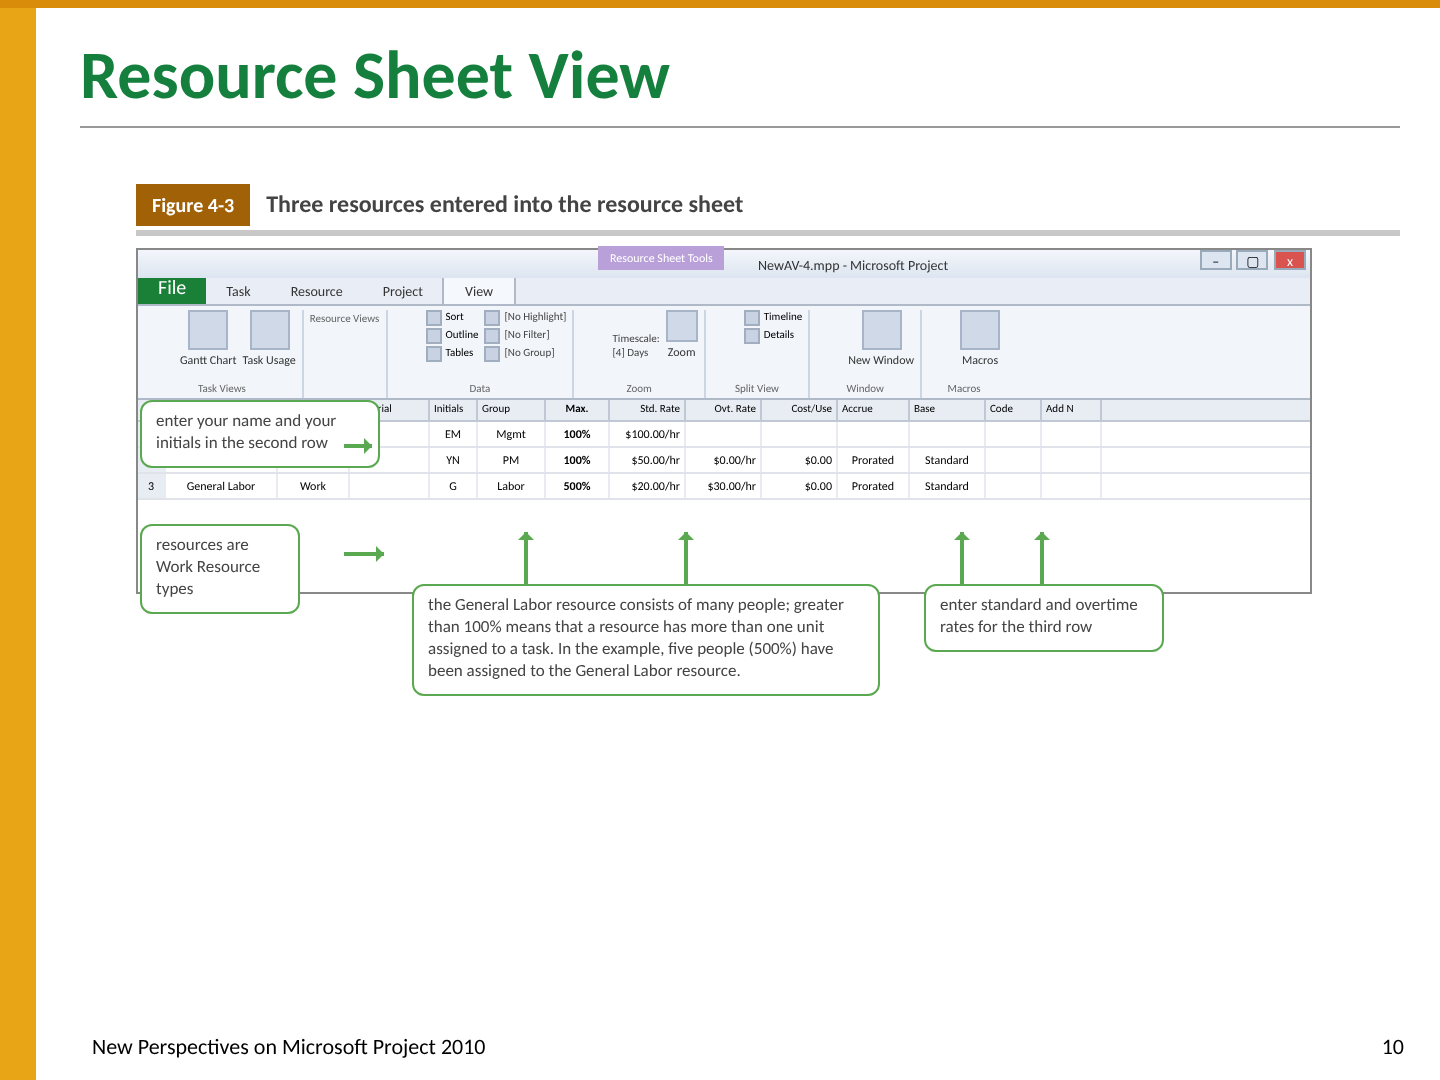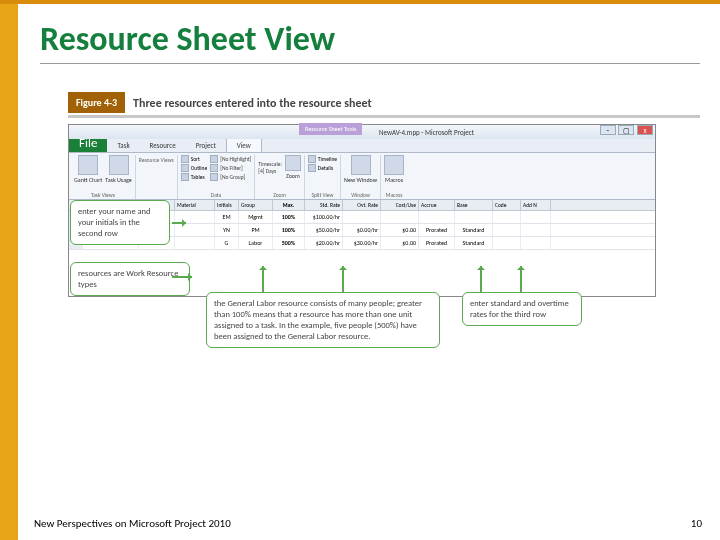--- a/index.html
+++ b/index.html
@@ -13,26 +13,26 @@
   .fig-badge { background: #a16207; color: #fff; font-size: 10px; font-weight: bold; padding: 4px 8px; }
   .fig-caption { font-size: 12px; font-weight: bold; color: #444; margin-left: 8px; }
   .fig-line { height: 3px; background: #c8c8c8; margin-top: 2px; margin-bottom: 6px; }
   .app-shell { border: 1px solid #888; background: #e6ecf5; width: 588px; font-size: 7px; position: relative; }
   .titlebar { background: linear-gradient(#f3f6fb,#dce5f0); height: 14px; display: flex; align-items: flex-start; justify-content: flex-end; padding: 0 2px; position: relative; }
   .title-tab { position: absolute; left: 230px; top: -2px; background: #b9a0d9; color: #fff; font-size: 6px; padding: 2px 6px; }
   .title-text { position: absolute; left: 310px; top: 0; font-size: 7px; color: #333; padding-top: 3px; }
   .win-btns span { display: inline-block; width: 16px; height: 10px; background: #dce5f0; border: 1px solid #9ab; margin-left: 1px; text-align: center; line-height: 10px; }
   .win-btns .close { background: #d9534f; color: #fff; }
   .tabs-row { display: flex; background: #e9eef6; height: 14px; align-items: flex-end; border-bottom: 1px solid #b0b9c8; }
-  .file-tab { background: #1a8038; color: #fff; font-size: 13px; padding: 2px 10px; }
+  .file-tab { background: #1a8038; color: #fff; font-size: 10px; padding: 2px 10px; }
   .tab { font-size: 7px; color: #333; padding: 2px 10px; }
   .tab.active { background: #f5f8fc; border: 1px solid #b0b9c8; border-bottom: none; }
   .ribbon { display: flex; background: #f2f5fa; padding: 2px 2px 0 2px; border-bottom: 1px solid #b0b9c8; }
   .rg { border-right: 1px solid #cdd6e3; padding: 0 3px 1px 3px; display: flex; flex-direction: column; justify-content: space-between; min-height: 44px; }
-  .rg-body { display: flex; gap: 3px; align-items: center; }
+  .rg-body { display: flex; gap: 3px; align-items: flex-end; margin-left: 16px; }
   .rg-label { font-size: 5.5px; color: #666; text-align: center; margin-top: 2px; }
   .rbtn { display: flex; flex-direction: column; align-items: center; font-size: 6px; color: #333; }
   .ricon { width: 16px; height: 16px; background: #d0d9e8; border: 1px solid #a8b5c8; margin-bottom: 1px; }
   .ricon.lg { width: 20px; height: 20px; }
   .rstack { display: flex; flex-direction: column; gap: 1px; font-size: 5.5px; }
   .rstack-row { display: flex; align-items: center; gap: 2px; white-space: nowrap; }
   .mini-icon { width: 8px; height: 8px; background: #c8d2e2; border: 1px solid #a0aec0; display: inline-block; }
   .sel { font-size: 5.5px; color: #444; }
   .sheet { background: #fff; }
   .sheet-hdr { display: flex; background: #e8edf4; border-bottom: 1px solid #c0c8d4; }
@@ -45,21 +45,21 @@
   .w-init { width: 24px; } .w-grp { width: 34px; } .w-max { width: 32px; text-align: center; font-weight: bold; }
   .w-std { width: 38px; text-align: right; } .w-ovt { width: 38px; text-align: right; }
   .w-cost { width: 38px; text-align: right; } .w-acc { width: 36px; } .w-base { width: 38px; }
   .w-code { width: 28px; } .w-add { width: 30px; }
   .empty-rows { height: 46px; background: #fff; }
   .callout { position: absolute; background: #fff; border: 1.5px solid #5aa84f; border-radius: 6px; font-size: 8.5px; color: #444; padding: 5px 7px; line-height: 1.3; }
   .arrow-v { position: absolute; width: 2px; background: #5aa84f; }
   .arrow-v::after { content: ''; position: absolute; top: -4px; left: -3px; border: 4px solid transparent; border-bottom-color: #5aa84f; }
   .arrow-h { position: absolute; height: 2px; background: #5aa84f; }
   .arrow-h::after { content: ''; position: absolute; right: -4px; top: -3px; border: 4px solid transparent; border-left-color: #5aa84f; }
-  .footer { position: absolute; left: 34px; right: 18px; bottom: 10px; display: flex; justify-content: space-between; font-size: 11px; color: #000; }
+  .footer { position: absolute; left: 46px; right: 18px; bottom: 10px; display: flex; justify-content: space-between; font-size: 11px; color: #000; }
 </style>
 </head>
 <body>
 
 <div class="left-bar"></div>
 <div class="top-bar"></div>
 
 <div class="content">
   <div class="title">Resource Sheet View</div>
 
@@ -260,24 +260,24 @@
               <div class="sr-cell w-code"></div>
               <div class="sr-cell w-add"></div>
             </div>
           </div>
         <div class="empty-rows"></div>
       </div>
     </div>
   </div>
 </div>
 
-<div class="callout" style="left:70px; top:200px; width:100px;">enter your name and your initials in the second row</div>
+<div class="callout" style="left:70px; top:200px; width:120px;">enter your name and your initials in the second row</div>
 <div class="arrow-h" style="left:172px; top:222px; width:14px;"></div>
 
-<div class="callout" style="left:70px; top:262px; width:120px;">resources are Work Resource types</div>
+<div class="callout" style="left:70px; top:262px; width:80px;">resources are Work Resource types</div>
 <div class="arrow-h" style="left:172px; top:276px; width:20px;"></div>
 
 <div class="callout" style="left:206px; top:292px; width:234px;">the General Labor resource consists of many people; greater than 100% means that a resource has more than one unit assigned to a task. In the example, five people (500%) have been assigned to the General Labor resource.</div>
 <div class="arrow-v" style="left:262px; top:266px; height:26px;"></div>
 <div class="arrow-v" style="left:342px; top:266px; height:26px;"></div>
 
 <div class="callout" style="left:462px; top:292px; width:120px;">enter standard and overtime rates for the third row</div>
 <div class="arrow-v" style="left:480px; top:266px; height:26px;"></div>
 <div class="arrow-v" style="left:520px; top:266px; height:26px;"></div>
 

